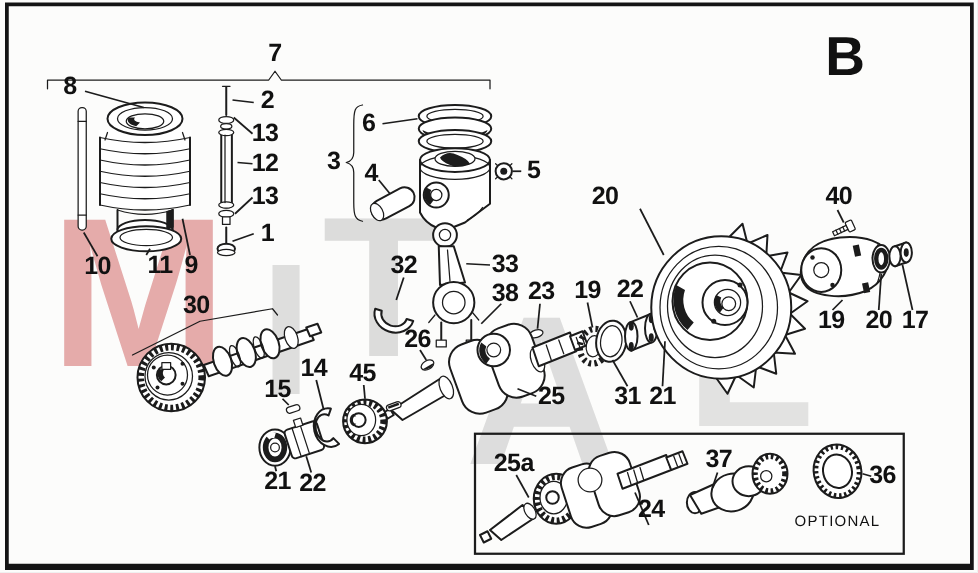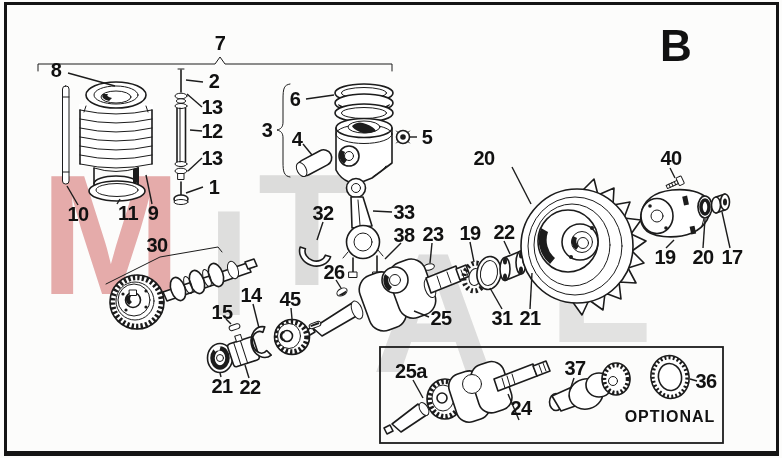--- a/index.html
+++ b/index.html
@@ -12,21 +12,21 @@
   .art .ln{fill:none;stroke:#1c1c1c;stroke-width:1.6;stroke-linecap:round;stroke-linejoin:round;}
   .art .thin{stroke-width:1;}
   .art .fw{fill:#fff;}
   .art .dk{fill:#1c1c1c;stroke:none;}
   .art .ldr{fill:none;stroke:#1c1c1c;stroke-width:1.4;}
   .co{position:absolute;transform:translate(-50%,-50%);font-weight:bold;font-size:20px;
       color:#111;white-space:nowrap;letter-spacing:-0.5px;}
   .plate{position:absolute;left:676px;top:46px;transform:translate(-50%,-50%);
          font-size:44px;font-weight:600;color:#111;}
   .optional{position:absolute;left:670px;top:417px;transform:translate(-50%,-50%);
-            font-size:16px;font-weight:bold;letter-spacing:1px;color:#111;}
+            font-size:12px;font-weight:normal;letter-spacing:1px;color:#111;}
 </style>
 </head>
 <body>
 
 <div class="stage">
 
   <div>
     <span class="wm" style="left:40px;top:150px;font-size:170px;color:rgba(205,90,90,.5);">M</span>
     <span class="wm" style="left:208px;top:188px;font-size:150px;color:rgba(165,165,165,.35);">I</span>
     <span class="wm" style="left:258px;top:150px;font-size:160px;color:rgba(172,172,172,.4);">T</span>

